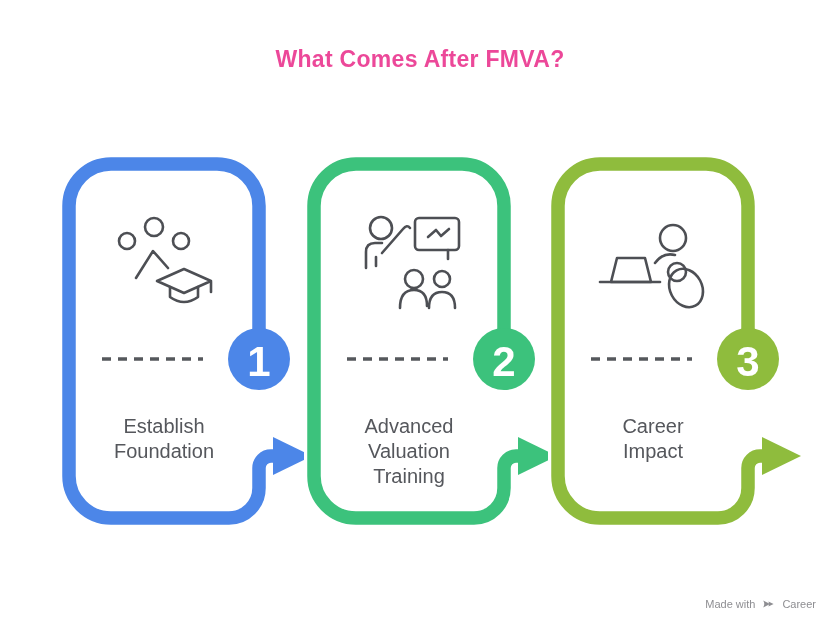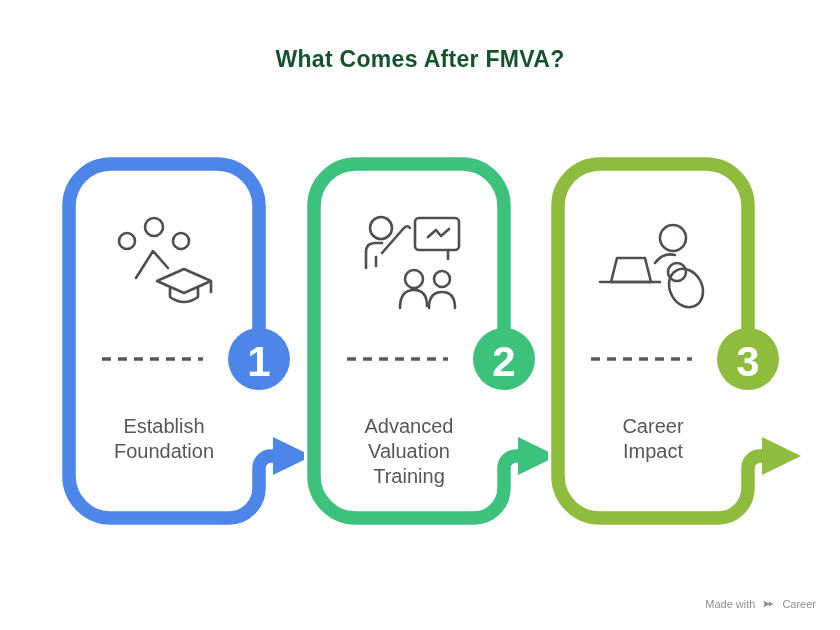--- a/index.html
+++ b/index.html
@@ -7,21 +7,21 @@
     position:relative;
     width:840px;height:630px;
     background:#ffffff;
     overflow:hidden;
     font-family:"Liberation Sans","DejaVu Sans",sans-serif;
   }
   .title{
     position:absolute;left:0;top:46px;width:840px;
     text-align:center;
     font-size:23px;font-weight:700;letter-spacing:.3px;
-    color:#14532d;
+    color:#ec4899;
   }
   .diagram{position:absolute;left:0;top:0;}
   .watermark{
     position:absolute;right:24px;bottom:20px;
     display:flex;gap:7px;
     font-size:11px;color:#8e8e92;
   }
   .watermark .logo{display:inline-block;line-height:0;}
 </style>
 </head>

